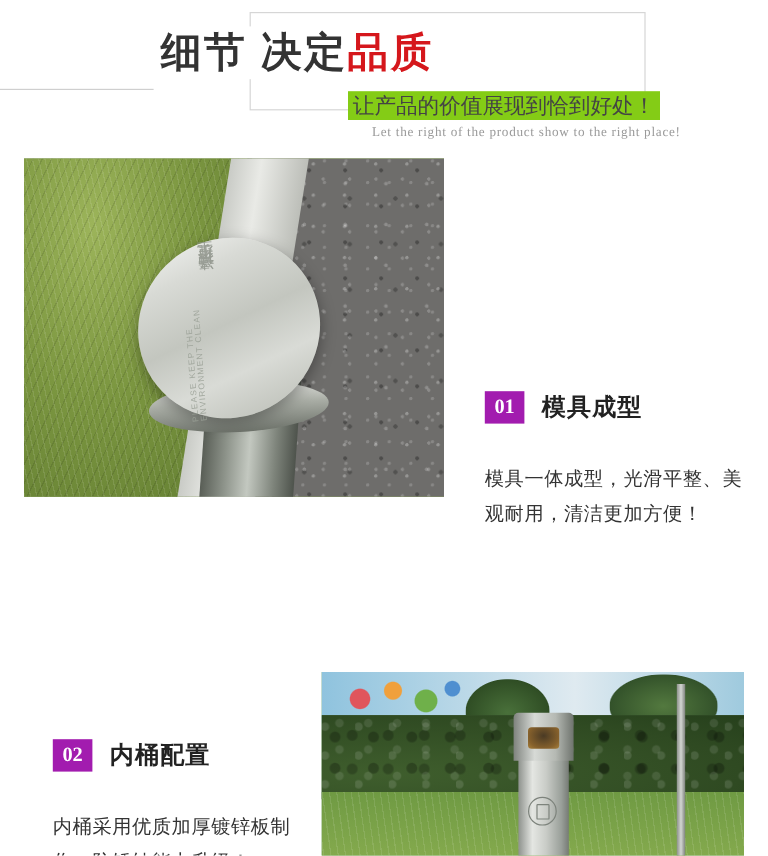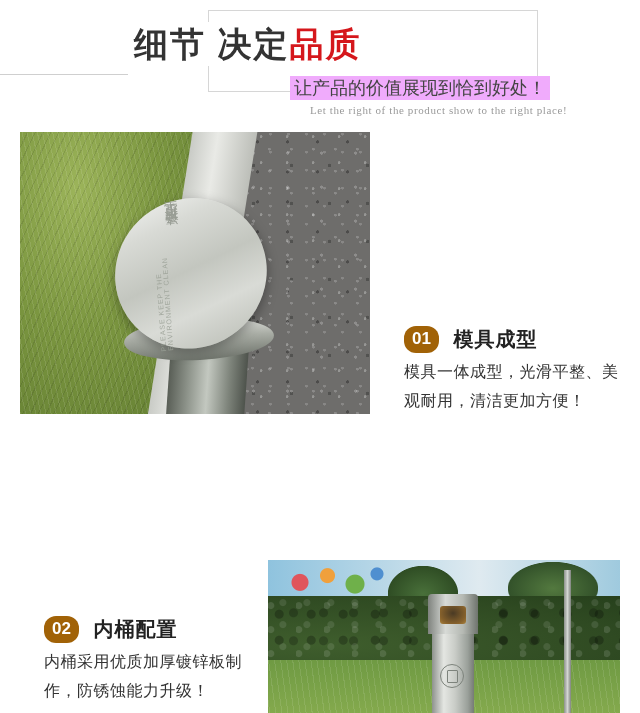--- a/index.html
+++ b/index.html
@@ -56,21 +56,21 @@
   .hdr-title .accent {
     color: #d5171c;
   }
   .hdr-sub {
     position: absolute;
     left: 290px;
     top: 76px;
     font-size: 18px;
     color: #444444;
     white-space: nowrap;
-    background: #f0abfc;
+    background: #84cc16;
     padding: 0 4px;
     z-index: 3;
     line-height: 24px;
   }
   .hdr-sub-en {
     position: absolute;
     left: 310px;
     top: 104px;
     font-size: 11px;
     color: #9a9a9a;
@@ -194,42 +194,41 @@
   }
 
   .item1-wrap {
     position: absolute;
     left: 404px;
     top: 196px;
     width: 226px;
   }
   .num-badge {
     display: inline-block;
-    background: #a16207;
+    background: #a21caf;
     color: #ffffff;
     font-size: 17px;
     font-weight: bold;
-    font-family: Liberation Sans, sans-serif;
+    font-family: Liberation Serif, serif;
     padding: 2px 8px 3px 8px;
     line-height: 22px;
     vertical-align: middle;
-    border-radius: 12px;
   }
   .item-title {
     display: inline-block;
     font-size: 20px;
     font-weight: bold;
     color: #222222;
     margin-left: 10px;
     vertical-align: middle;
     letter-spacing: 1px;
     text-align: center;
   }
   .item-body {
-    margin-top: 4px;
+    margin-top: 32px;
     font-size: 16px;
     line-height: 29px;
     color: #333333;
     letter-spacing: 0.5px;
   }
 
   
   .sec2 {
     position: relative;
     width: 567px;

